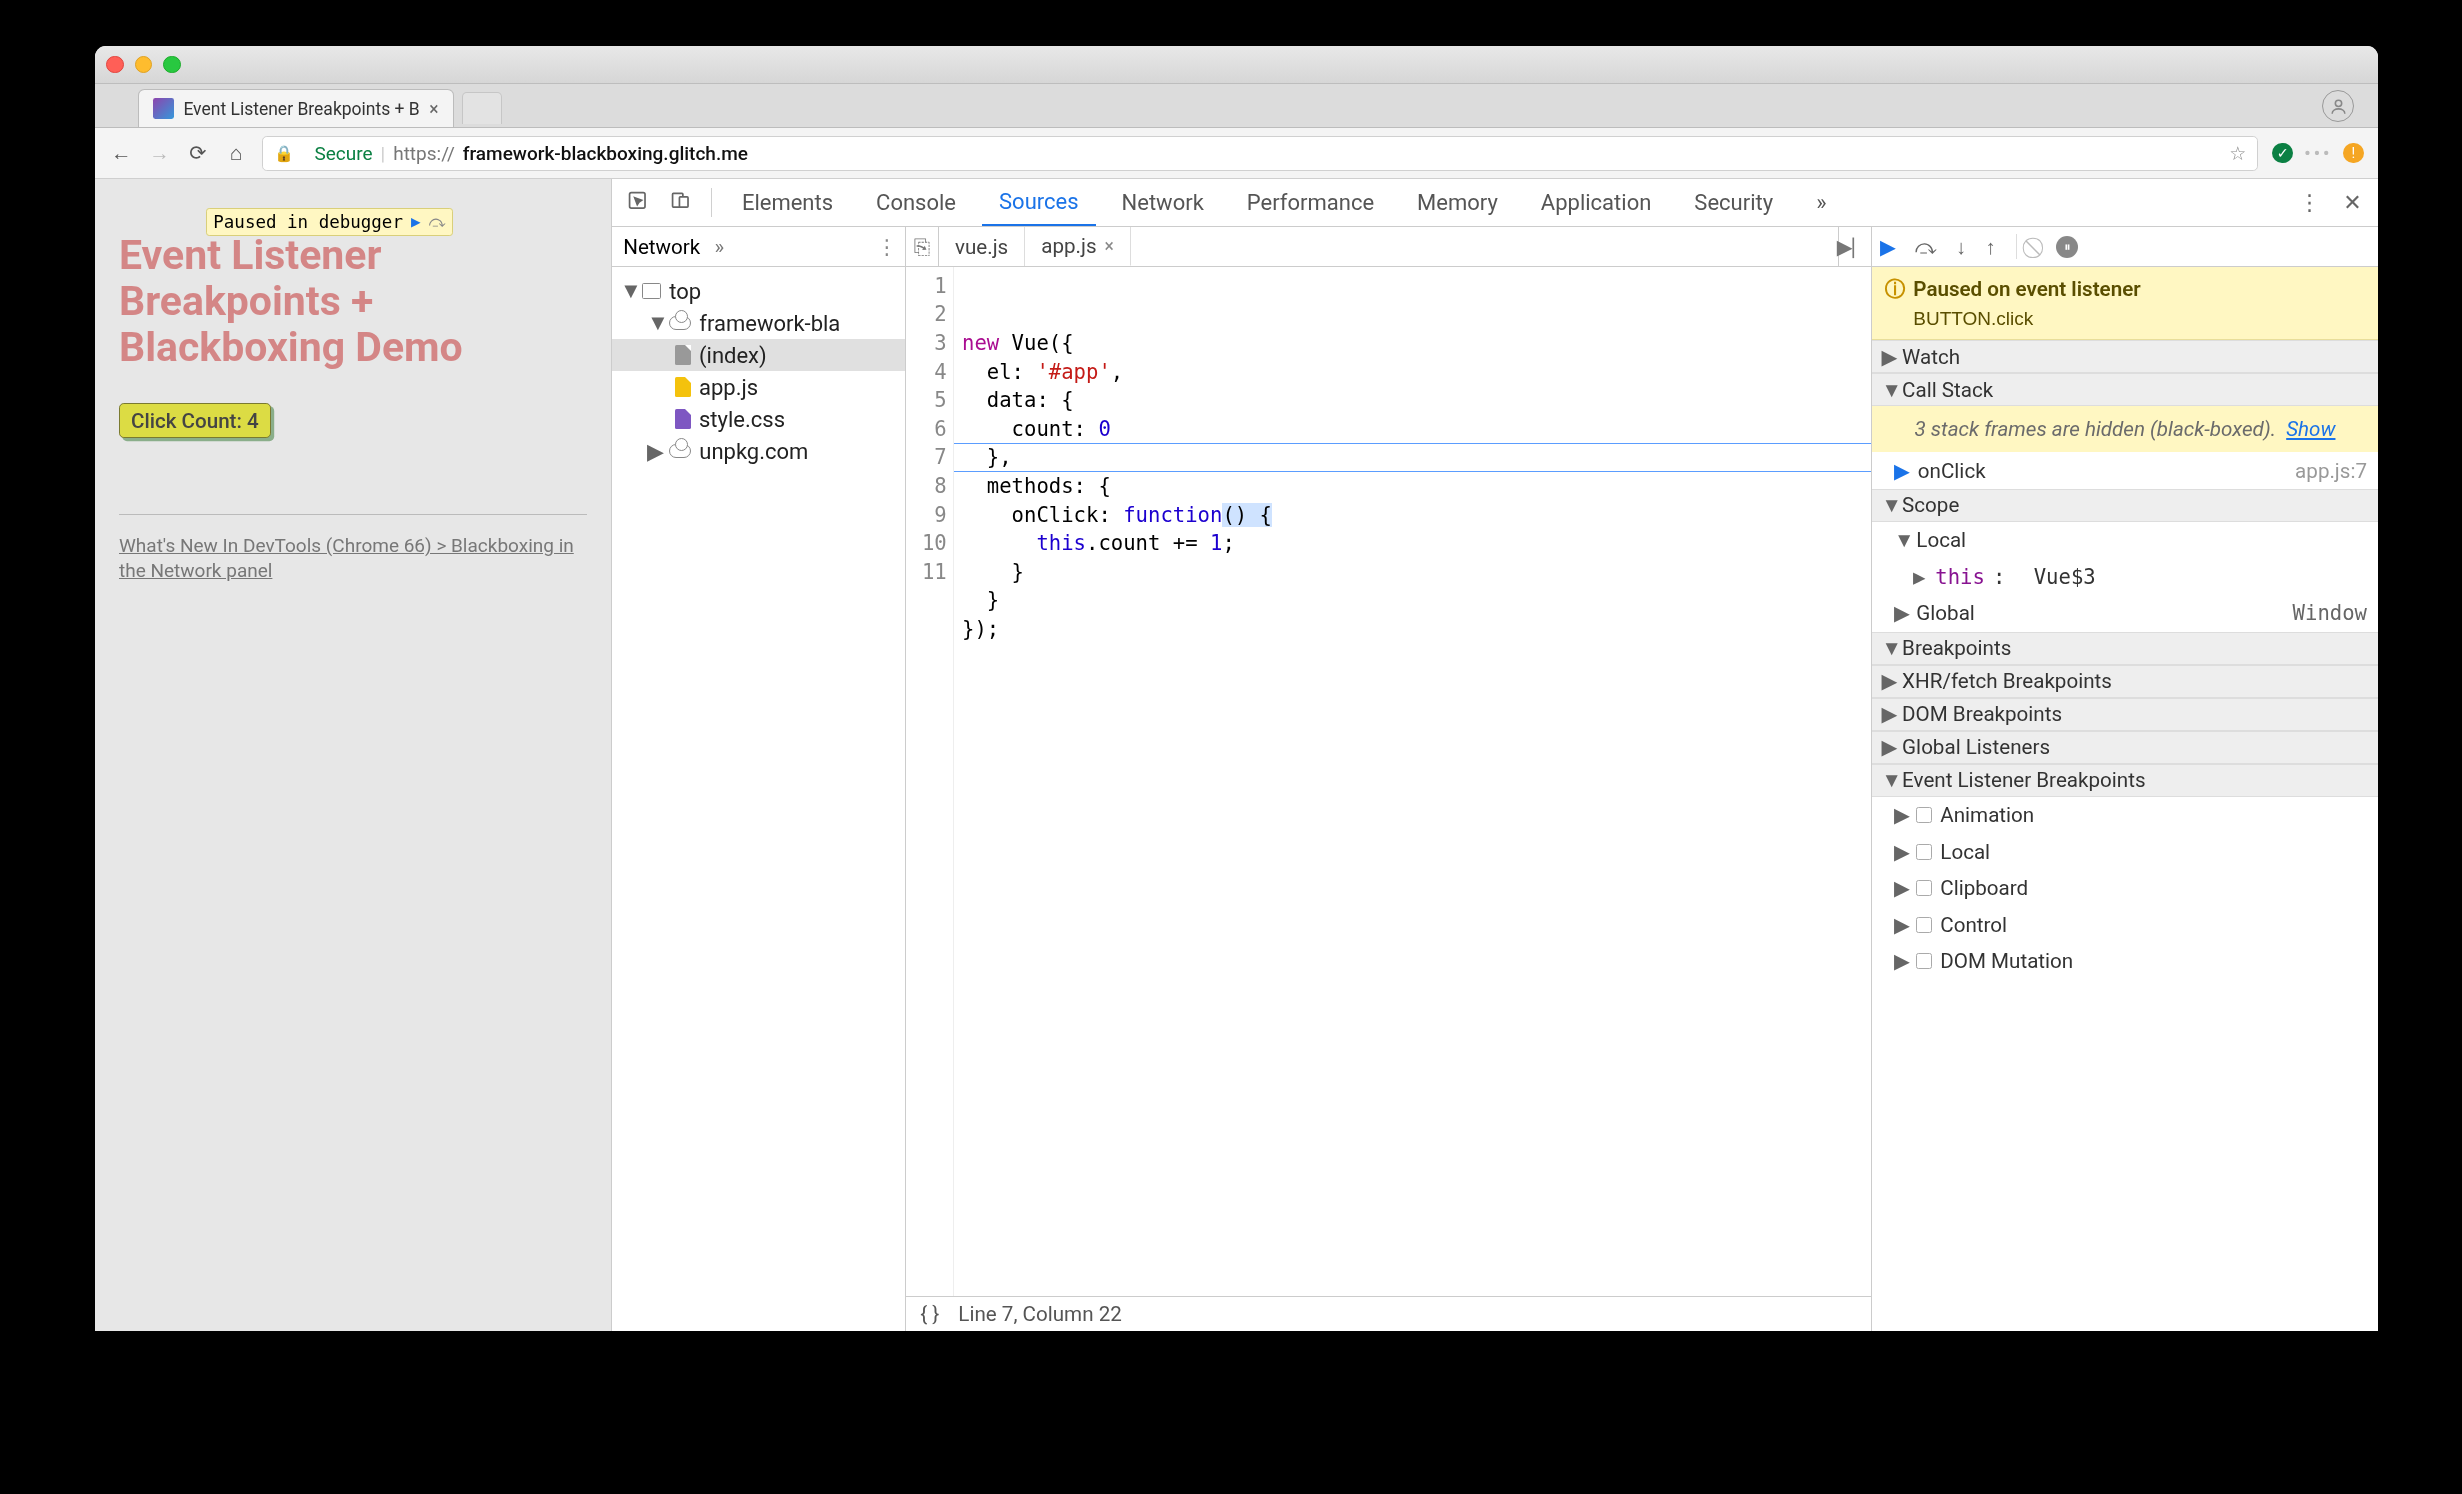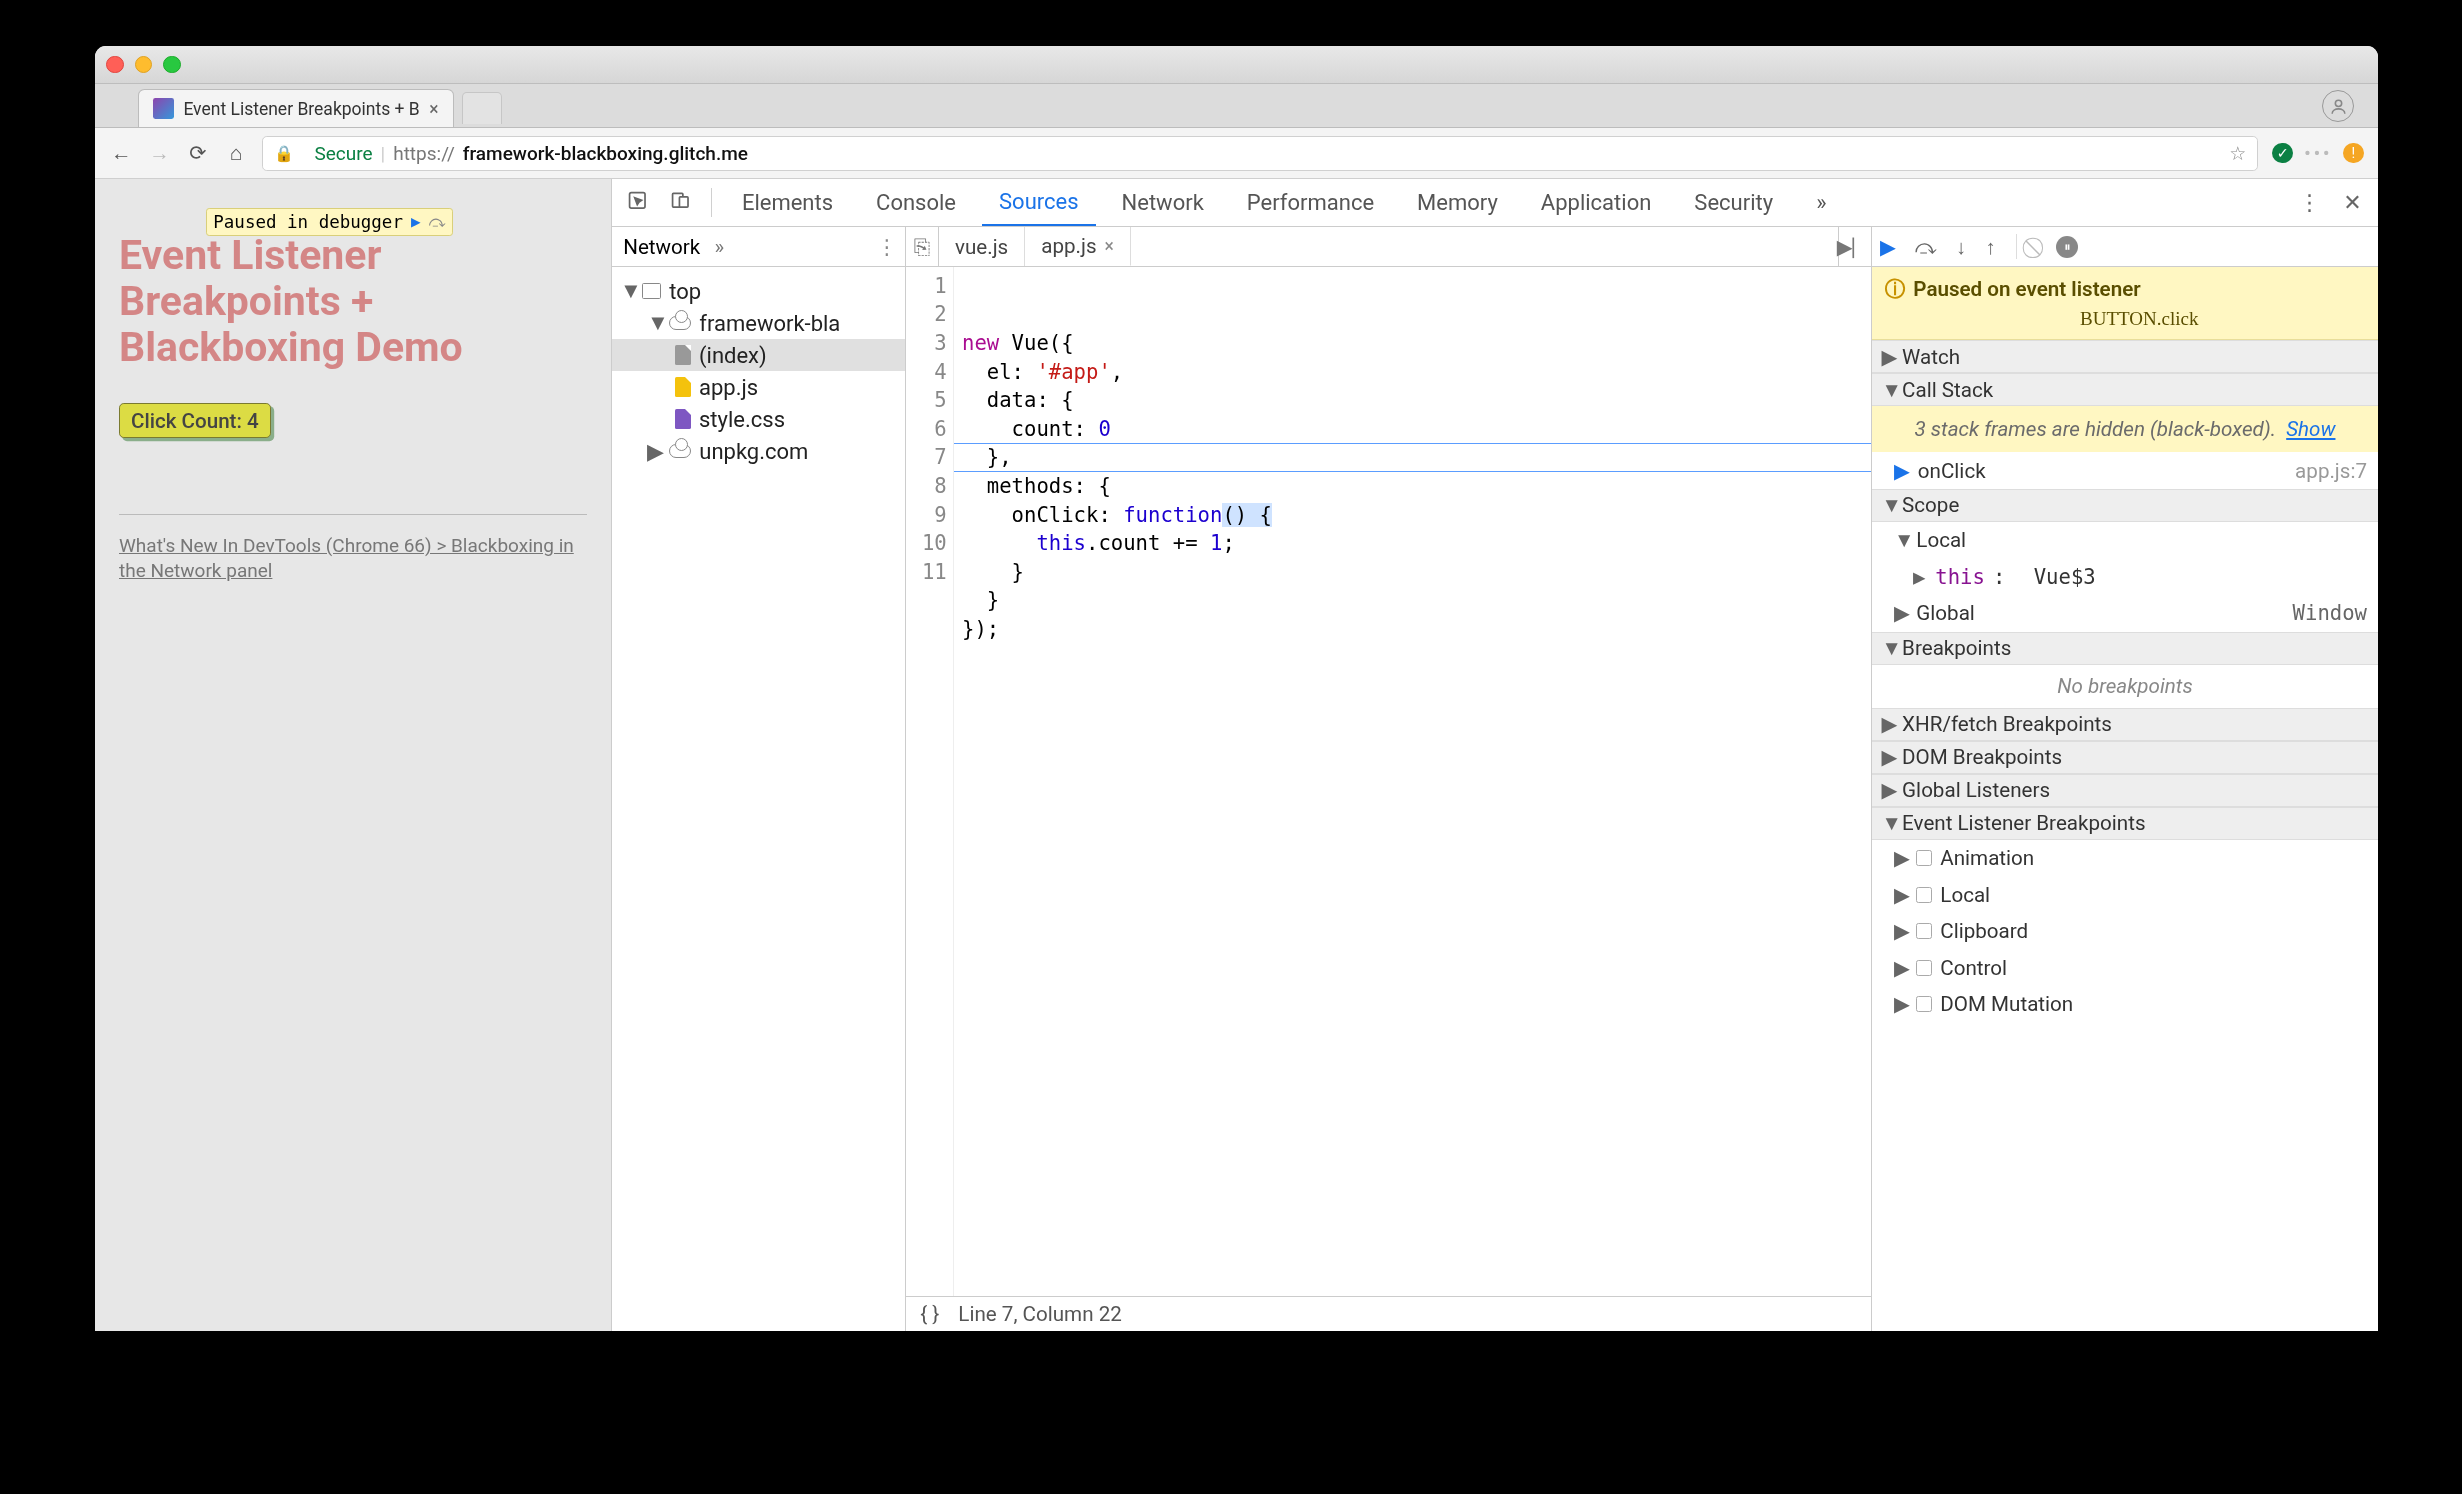--- a/index.html
+++ b/index.html
@@ -108,21 +108,21 @@
 
 .dbg-tools { height:40px; border-bottom:0.8px solid #ccc; display:flex; align-items:center; padding:0 8px; gap:19px; color:#666; font-size:20.6px; }
 .dbg-tools .resume { color:#1a73e8; }
 .dbg-tools .sep { width:0.8px; height:25.4px; background:#ddd; margin:0 1.6px; }
 .dbg-tools .off { color:#bbb; }
 .dbg-tools .pausecircle { width:22px; height:22px; border-radius:50%; background:#888; color:#fff; display:flex; align-items:center; justify-content:center; font-size:12.7px;}
 
 .banner { background:#fff7c2; border-bottom:0.8px solid #e8de9a; padding:8px 12.7px; font-size:20.6px; color:#5a4e00; }
 .banner .hdr { display:flex; align-items:center; gap:8px; font-weight:600; }
 .banner .info { color:#c79100; }
-.banner .sub { font-family: Liberation Serif, serif; padding:4.8px 0 1.6px 28.6px; font-size:19px;text-align:center; }
+.banner .sub { font-family: Liberation Sans, sans-serif; padding:4.8px 0 1.6px 28.6px; font-size:19px; }
 
 .section-hdr { background:#eee; border-top:0.8px solid #ddd; border-bottom:0.8px solid #ddd; height:33px; display:flex; align-items:center; padding:0 9.5px; font-size:20.6px; color:#333; gap:6.3px; }
 .section-hdr .tw { width:14.3px; }
 .section-row { padding:6.3px 11px 6.3px 22px; font-size:20.6px; color:#333; display:flex; align-items:center; gap:8px; }
 .section-row .arrow { color:#1a73e8; }
 .section-row .loc { margin-left:auto; color:#999; }
 .hidden-note { background:#fff7c2; font-style:italic; color:#6b6b6b; text-align:center; padding:11px 16px; font-size:20.6px; }
 .hidden-note a { color:#1a73e8; text-decoration:underline; }
 .mono { font-family: Menlo, Consolas, monospace; }
 .muted { color:#666; }
@@ -343,21 +343,20 @@
           <div class="section-row">
               <span class="tw">▶</span>
               <span>Global</span>
               <span class="right mono muted">Window</span>
             </div>
 
           <div class="section-hdr">
               <span class="tw">▼</span>
               <span>Breakpoints</span>
             </div>
-          <div class="center-muted">No breakpoints</div>
 
           <div class="section-hdr">
               <span class="tw">▶</span>
               <span>XHR/fetch Breakpoints</span>
             </div>
           <div class="section-hdr">
               <span class="tw">▶</span>
               <span>DOM Breakpoints</span>
             </div>
           <div class="section-hdr">

